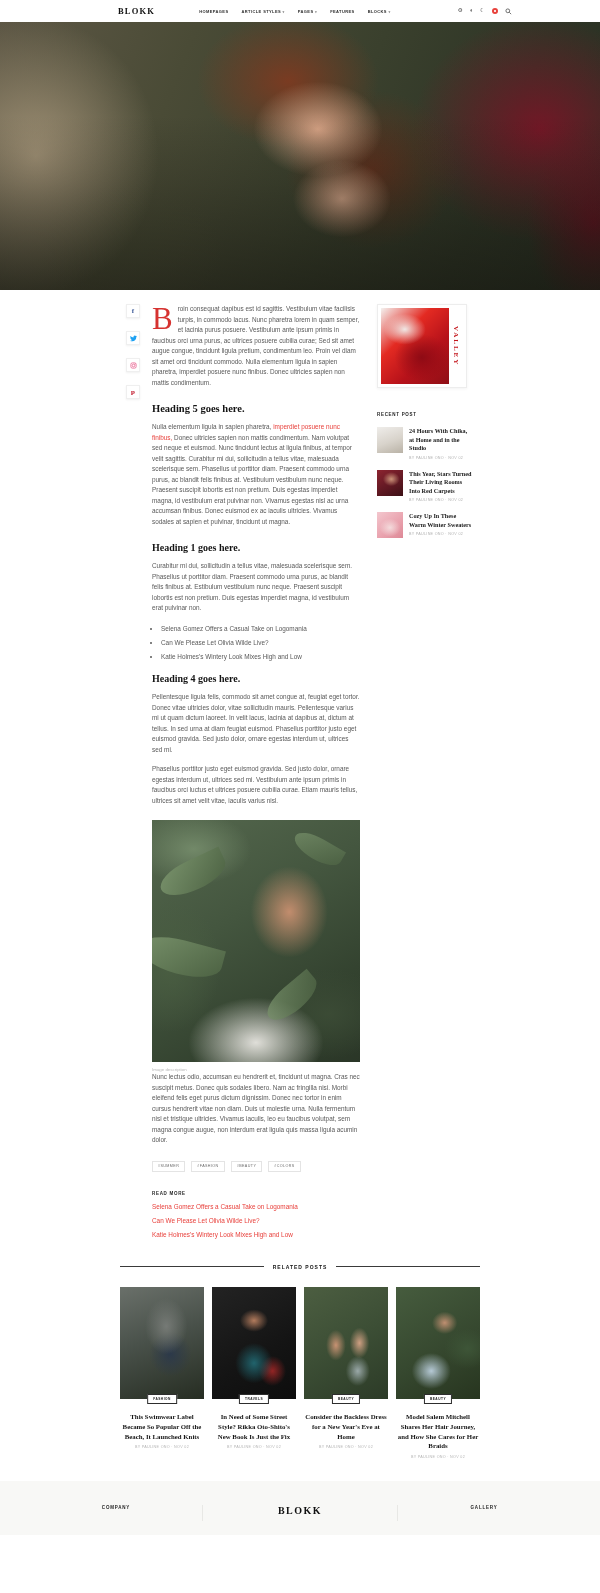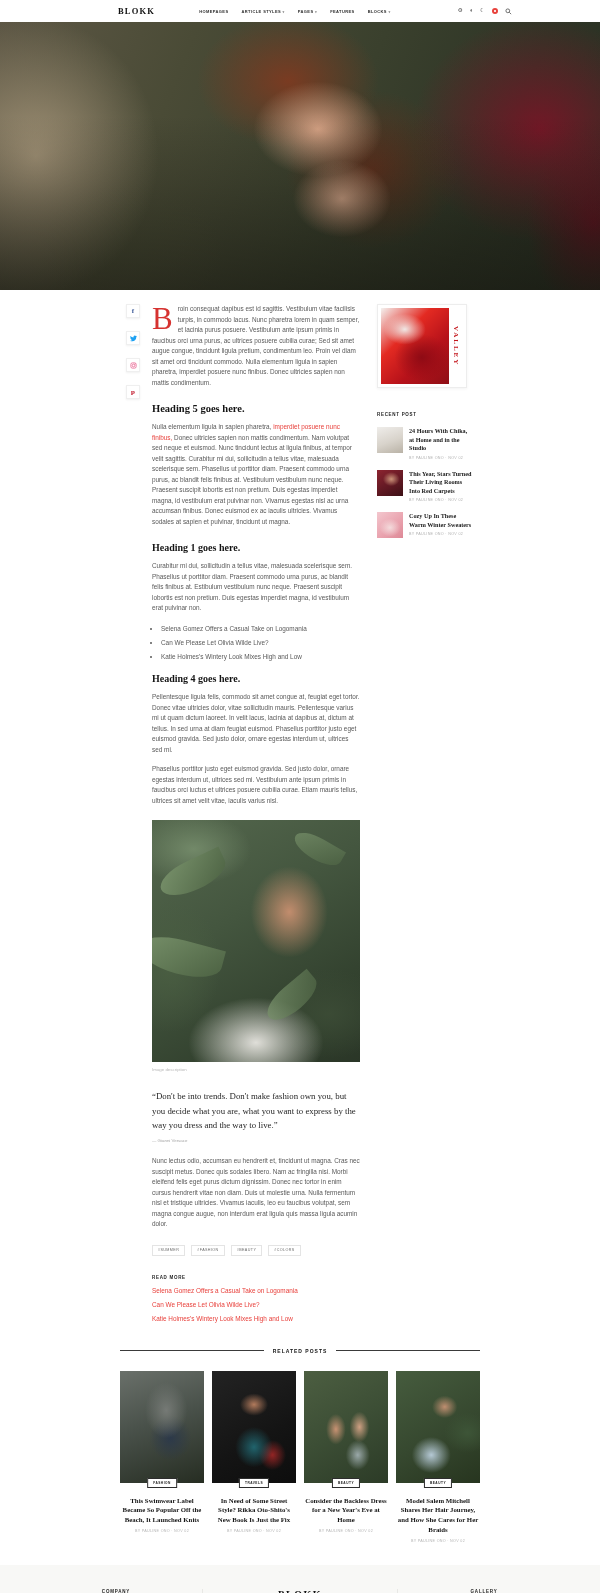--- a/index.html
+++ b/index.html
@@ -202,24 +202,20 @@
       <figure>
         <div class="article-img">
           <div class="leaf leaf1"></div>
           <div class="leaf leaf2"></div>
           <div class="leaf leaf3"></div>
           <div class="leaf leaf4"></div>
         </div>
         <figcaption>Image description</figcaption>
       </figure>
 
-      <blockquote>
-        <div class="quote-txt">“Don't be into trends. Don't make fashion own you, but you decide what you are, what you want to express by the way you dress and the way to live.”</div>
-        <span class="quote-cite">— Gianni Versace</span>
-      </blockquote>
 
       <p>Nunc lectus odio, accumsan eu hendrerit et, tincidunt ut magna. Cras nec suscipit metus. Donec quis sodales libero. Nam ac fringilla nisi. Morbi eleifend felis eget purus dictum dignissim. Donec nec tortor in enim cursus hendrerit vitae non diam. Duis ut molestie urna. Nulla fermentum nisl et tristique ultricies. Vivamus iaculis, leo eu faucibus volutpat, sem magna congue augue, non interdum erat ligula quis massa ligula acumin dolor.</p>
 
       <div class="tags">
         <span class="tag">#SUMMER</span>
         <span class="tag">#FASHION</span>
         <span class="tag">#BEAUTY</span>
         <span class="tag">#COLORS</span>
       </div>
 

